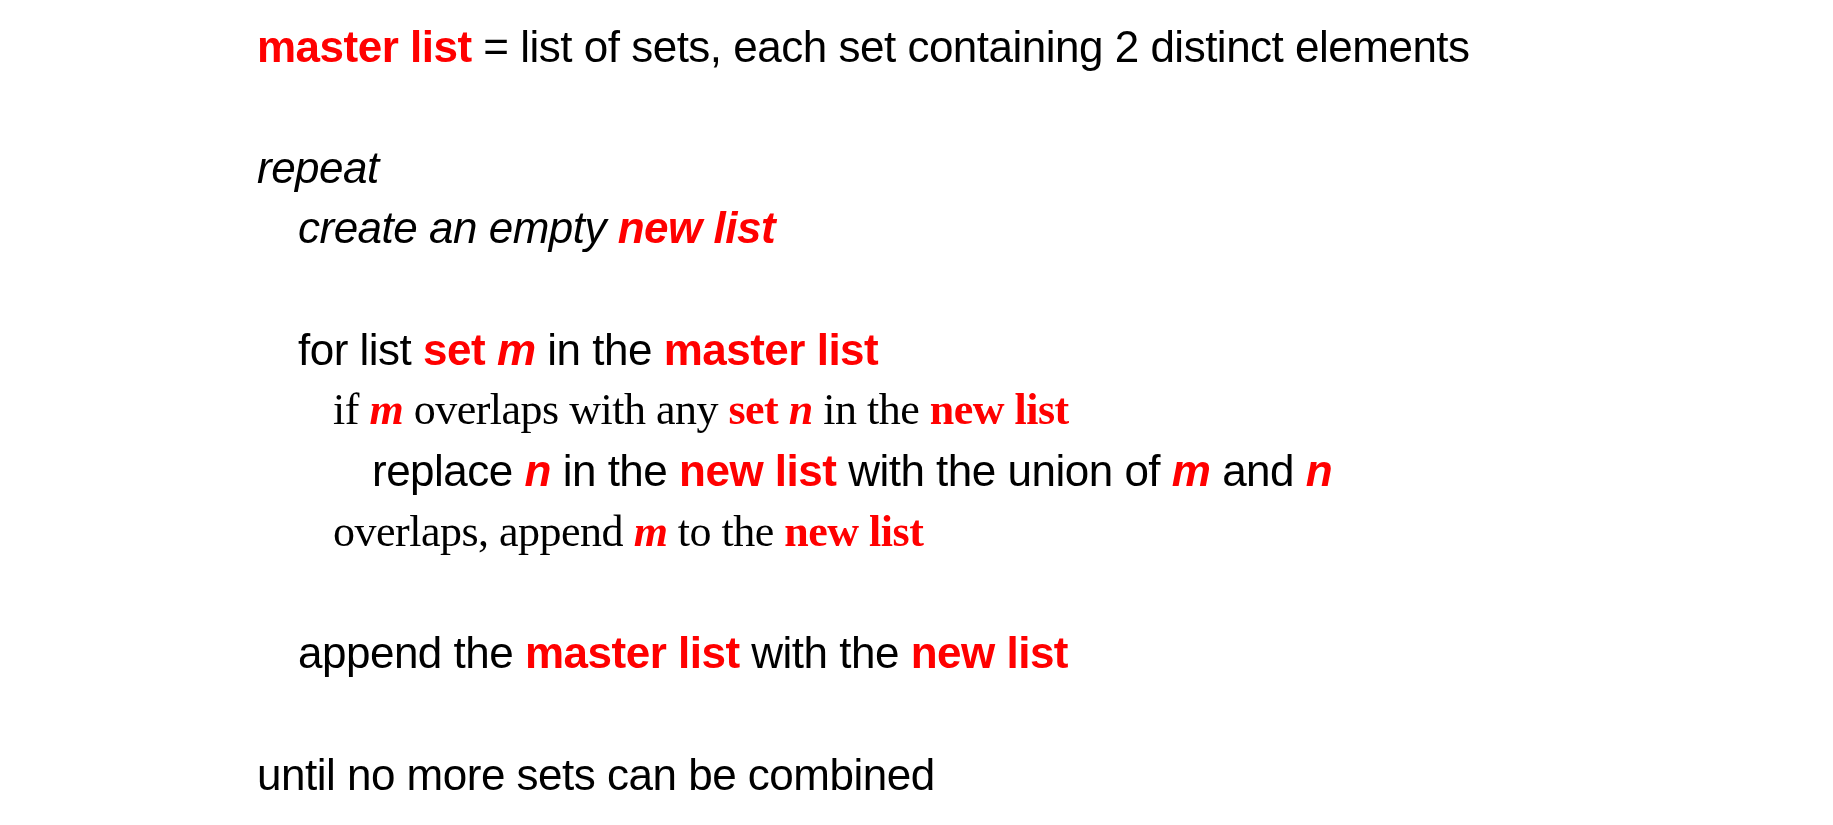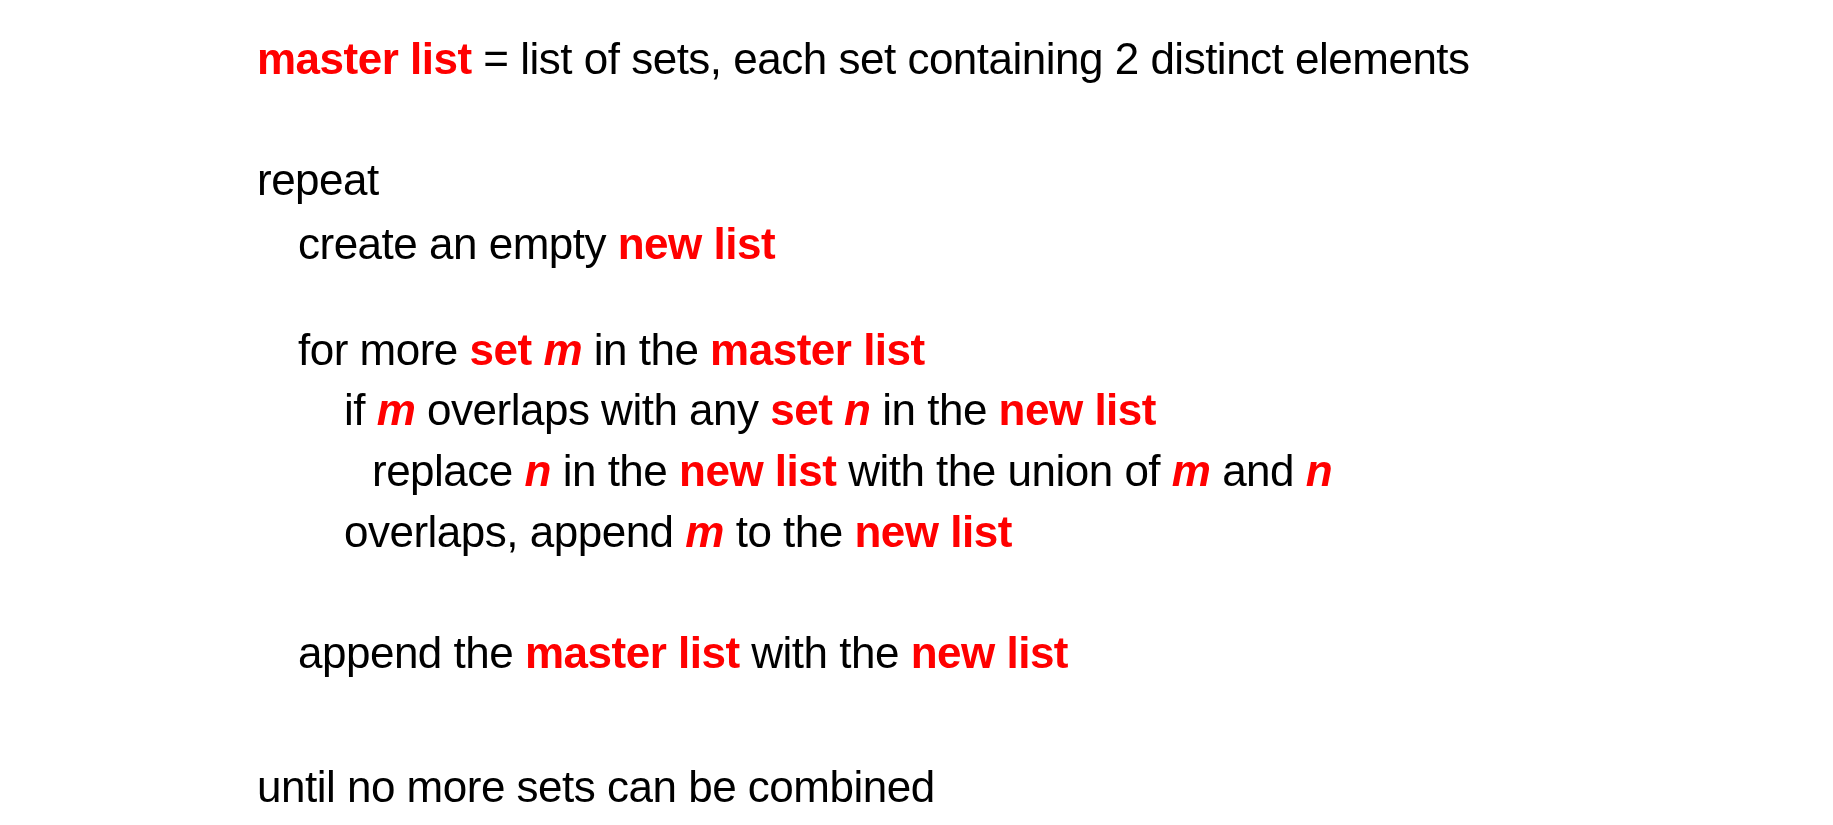--- a/index.html
+++ b/index.html
@@ -1,31 +1,31 @@
 <!DOCTYPE html>
 <html><head>
 <meta charset="utf-8">
 <style>
   html, body { margin:0; padding:0; background:#ffffff; }
   body { width:1833px; height:825px; position:relative; overflow:hidden;
          font-family: "Liberation Sans", "DejaVu Sans", sans-serif; color:#000; }
   .line { position:absolute; white-space:nowrap; font-size:44px; line-height:60px; letter-spacing:-0.5px; }
   .hl { color:#ff0000; font-weight:bold; }
   .var { color:#ff0000; font-weight:bold; font-style:italic; }
-  .ind0 { left:257px;margin-top:12px; }
+  .ind0 { left:257px; }
   .ind1 { left:298px; }
-  .ind2 { left:344px; }
+  .ind2 { left:333px;font-family:Liberation Serif, serif; }
   .ind3 { left:372px; }
 </style>
 </head>
 <body>
 
 <div id="doc">
     <div class="line ind0" style="top: 17px;"><span class="hl" style="white-space: pre;">master list</span><span style="white-space: pre;"> = list of sets, each set containing 2 distinct elements</span></div>
-    <div class="line ind0" style="top: 138px;"><span style="white-space: pre;">repeat</span></div>
-    <div class="line ind1" style="top: 214px;"><span style="white-space: pre;">create an empty </span><span class="hl" style="white-space: pre;">new list</span></div>
-    <div class="line ind1" style="top: 320px;"><span style="white-space: pre;">for more </span><span class="hl" style="white-space: pre;">set </span><span class="var" style="white-space: pre;">m</span><span style="white-space: pre;"> in the </span><span class="hl" style="white-space: pre;">master list</span></div>
+    <div class="line ind0" style="top: 138px;"><span style="white-space: pre; font-style: italic;">repeat</span></div>
+    <div class="line ind1" style="top: 198px; font-style: italic;"><span style="white-space: pre;">create an empty </span><span class="hl" style="white-space: pre;">new list</span></div>
+    <div class="line ind1" style="top: 320px;"><span style="white-space: pre;">for list </span><span class="hl" style="white-space: pre;">set </span><span class="var" style="white-space: pre;">m</span><span style="white-space: pre;"> in the </span><span class="hl" style="white-space: pre;">master list</span></div>
     <div class="line ind2" style="top: 380px;"><span style="white-space: pre;">if </span><span class="var" style="white-space: pre;">m</span><span style="white-space: pre;"> overlaps with any </span><span class="hl" style="white-space: pre;">set </span><span class="var" style="white-space: pre;">n</span><span style="white-space: pre;"> in the </span><span class="hl" style="white-space: pre;">new list</span></div>
     <div class="line ind3" style="top: 441px;"><span style="white-space: pre;">replace </span><span class="var" style="white-space: pre;">n</span><span style="white-space: pre;"> in the </span><span class="hl" style="white-space: pre;">new list</span><span style="white-space: pre;"> with the union of </span><span class="var" style="white-space: pre;">m</span><span style="white-space: pre;"> and </span><span class="var" style="white-space: pre;">n</span></div>
     <div class="line ind2" style="top: 502px;"><span style="white-space: pre;">overlaps, append </span><span class="var" style="white-space: pre;">m</span><span style="white-space: pre;"> to the </span><span class="hl" style="white-space: pre;">new list</span></div>
     <div class="line ind1" style="top: 623px;"><span style="white-space: pre;">append the </span><span class="hl" style="white-space: pre;">master list</span><span style="white-space: pre; margin-top: 20px;"> with the </span><span class="hl" style="white-space: pre;">new list</span></div>
     <div class="line ind0" style="top: 745px; text-align: right;"><span style="white-space: pre;">until no more sets can be combined</span></div>
   </div>
 
 </body></html>

